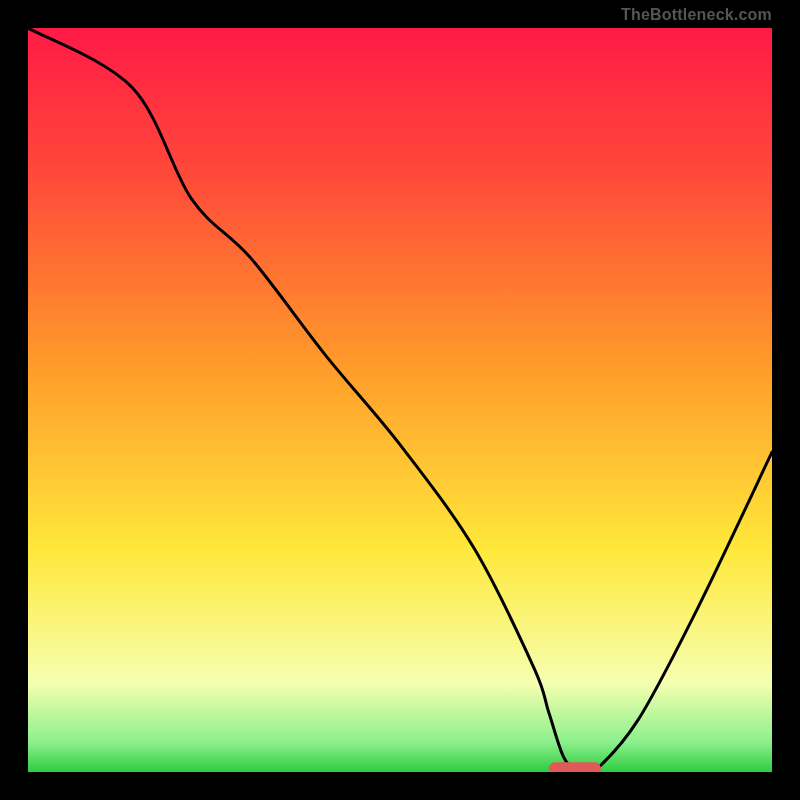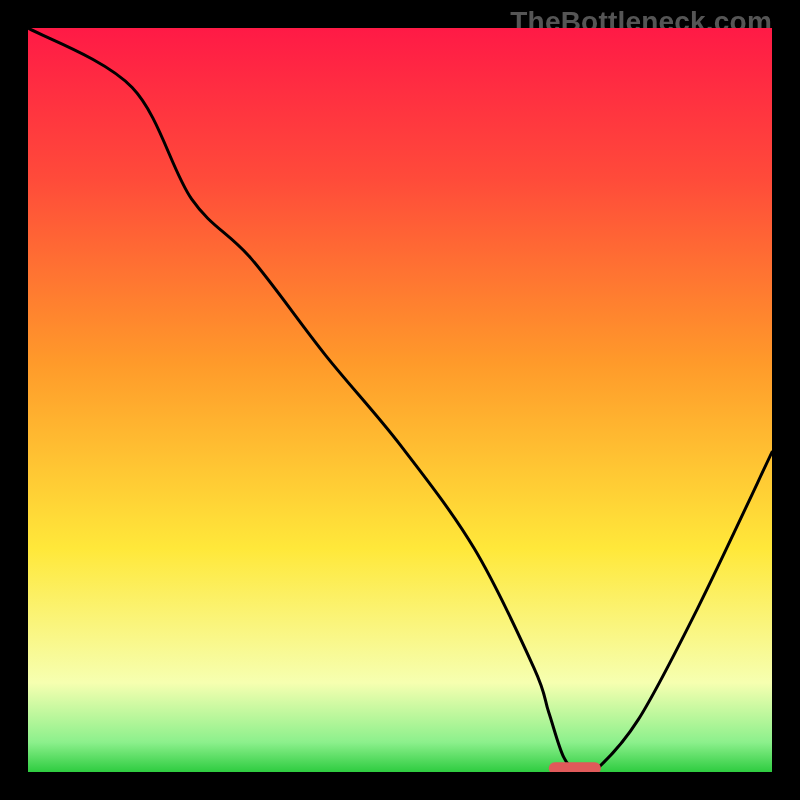--- a/index.html
+++ b/index.html
@@ -24,21 +24,21 @@
     left: 0;
     top: 0;
     width: 744px;
     height: 744px;
   }
   .watermark {
     position: absolute;
     top: 6px;
     right: 28px;
     color: #555;
-    font-size: 28px;
+    font-size: 16px;
     font-weight: 600;
     letter-spacing: 0.2px;
   }
   svg {
     display: block;
   }
   .curve {
     fill: none;
     stroke: #000;
     stroke-width: 3;

